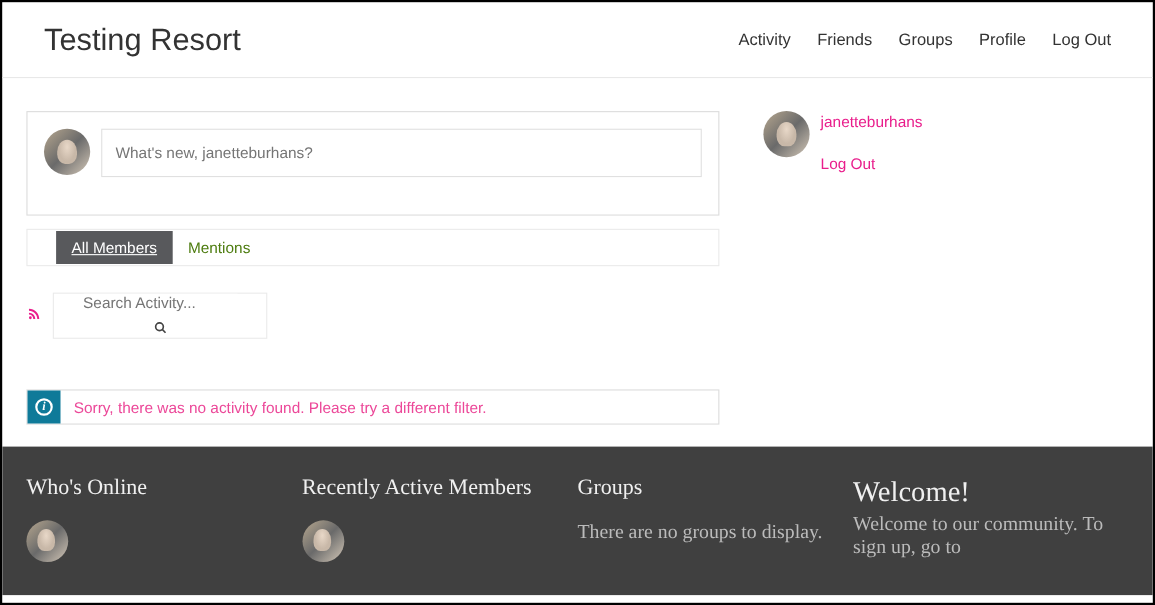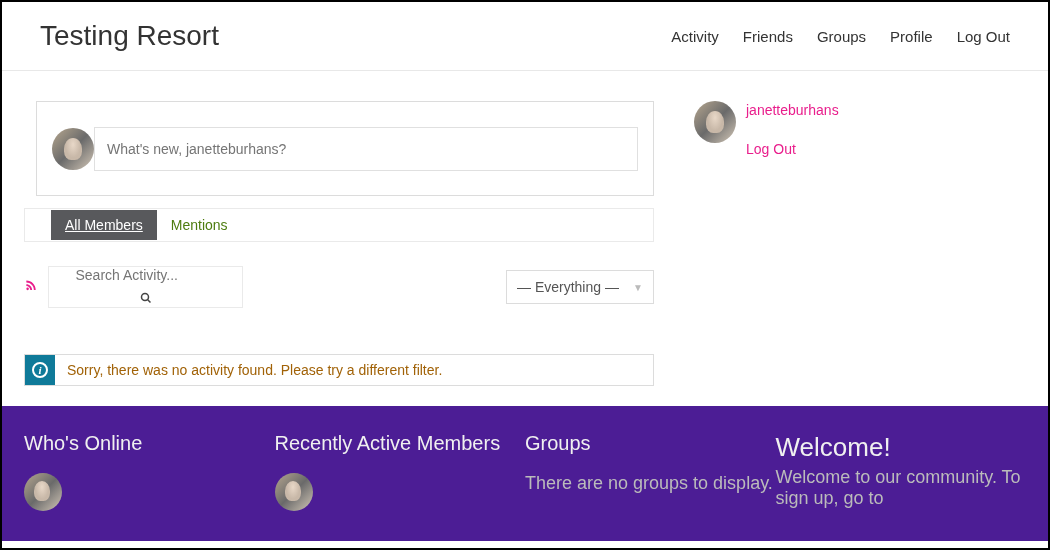--- a/index.html
+++ b/index.html
@@ -41,23 +41,23 @@
     }
     .right-col {
       margin-left: 40px;
       display: flex;
       gap: 10px;
     }
     .post-box {
       border: 1px solid #dcdcdc;
       padding: 15px;
       display: flex;
+      gap: 10px;
       height: 95px;
-      align-items: center;
-      margin-left: 12px;
+      align-items: flex-start;
     }
     .avatar {
       width: 42px;
       height: 42px;
       border-radius: 50%;
       background: linear-gradient(135deg, #b8a890 0%, #6a6a6a 50%, #d4c8b8 100%);
       flex-shrink: 0;
       position: relative;
       overflow: hidden;
     }
@@ -194,39 +194,40 @@
       justify-content: center;
       font-family: Georgia, serif;
       font-style: italic;
       font-size: 11px;
     }
     .info-text {
       padding: 0 12px;
       display: flex;
       align-items: center;
       font-size: 14px;
-      color: #a16207;
+      color: #ec4899;
     }
     .sidebar-links { 
       display: flex;
       flex-direction: column;
       font-size: 14px;
       line-height: 1.4;
       gap: 19px;
     }
     .sidebar-link {
       color: #e91e8c;
       cursor: pointer;
     }
     .footer {
-      background: #4c1d95;
+      background: #404040;
       color: #fff;
       padding: 26px 22px 30px 22px;
       display: flex;
       gap: 0;
+      font-family: Liberation Serif, serif;
     }
     .footer-col {
       flex: 1;
     }
     .footer-col h3 {
       font-size: 20px;
       font-weight: 400;
       margin-bottom: 18px;
       color: #f0f0f0;
     }
@@ -278,24 +279,20 @@
       </div>
       <div class="search-box">
         <input class="search-input" placeholder="Search Activity..." style="">
         <span class="search-icon">
           <svg width="12" height="12" viewBox="0 0 24 24" fill="none" stroke="currentColor" stroke-width="3">
               <circle cx="10" cy="10" r="7"></circle>
               <line x1="21" y1="21" x2="15" y2="15"></line>
             </svg>
         </span>
       </div>
-      <div class="dropdown">
-        <span>— Everything —</span>
-        <span class="dropdown-arrow">▼</span>
-      </div>
     </div>
 
     <div class="info-bar">
       <div class="info-icon">
           <span>i</span>
         </div>
       <div class="info-text">Sorry, there was no activity found. Please try a different filter.</div>
     </div>
 
   </div>

